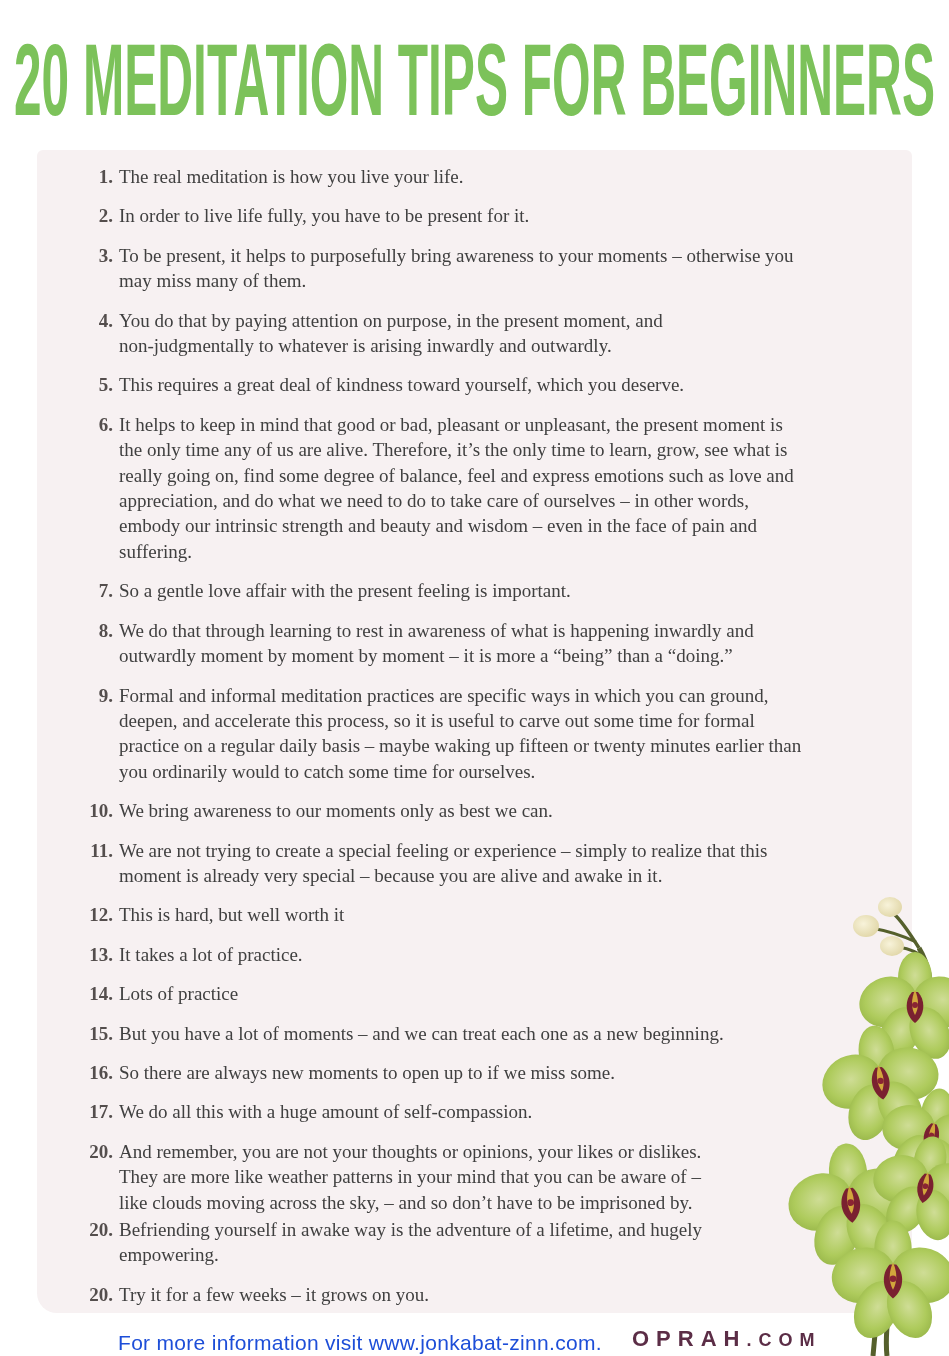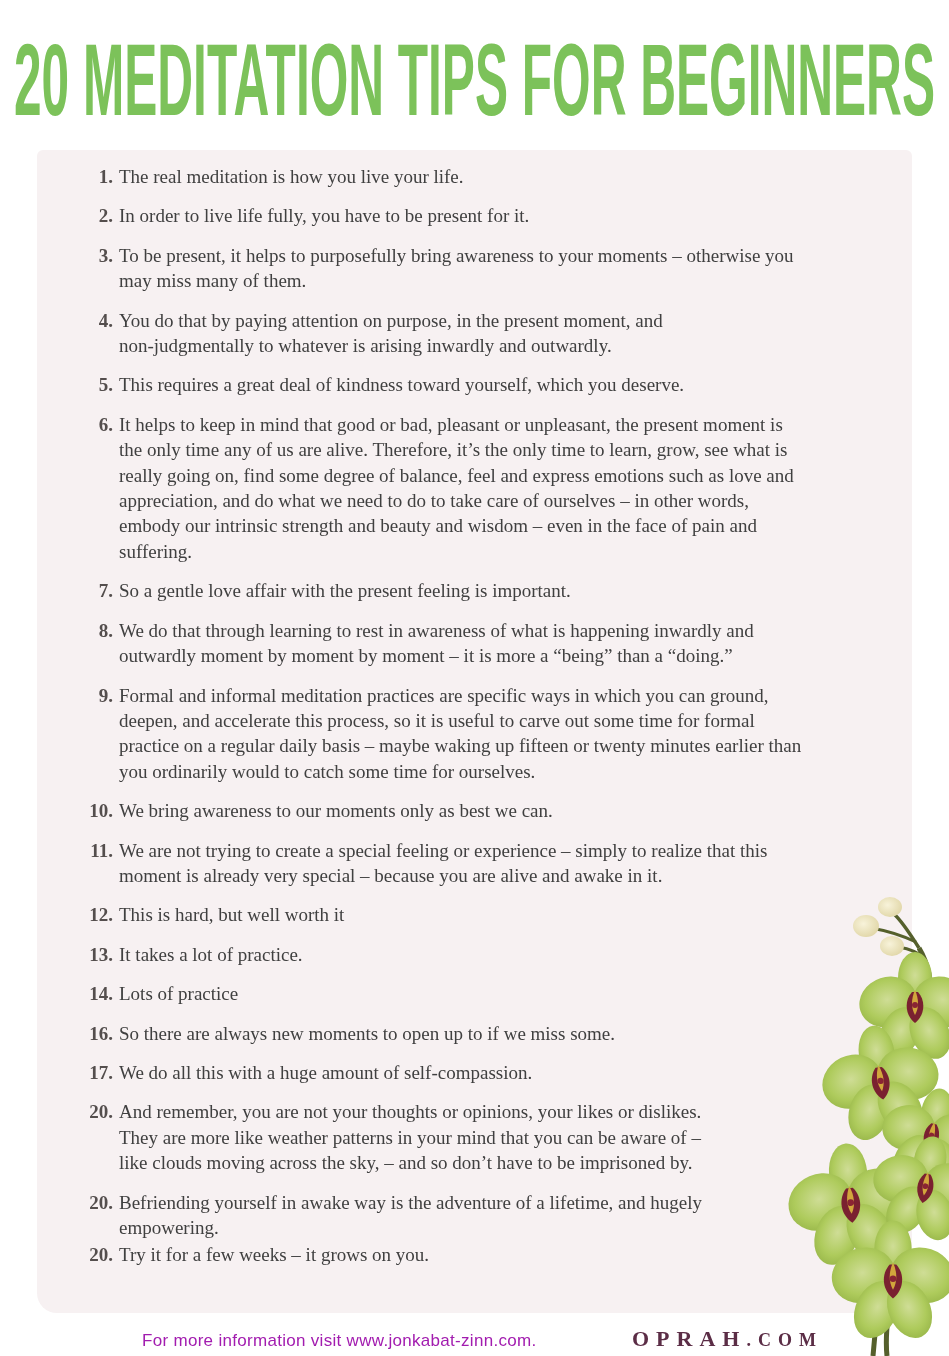--- a/index.html
+++ b/index.html
@@ -27,25 +27,25 @@
     font-weight:bold;color:#544e4d;
     font-size:19px;line-height:25.4px;
   }
   .txt{
     white-space:pre-line;width:800px;
     color:#404040;font-size:19px;line-height:25.4px;
   }
   .footer-info{
     position:absolute;left:118px;top:1331px;
     font-family:"Liberation Sans", sans-serif;
-    font-size:17px;color:#a21caf;letter-spacing:.3px;margin-left:24px;
+    font-size:21px;color:#1d4ed8;letter-spacing:.3px;
   }
   .footer-brand{
     position:absolute;left:632px;top:1326px;
-    font-family:Liberation Serif, serif;
+    font-family:Liberation Sans, sans-serif;
     color:#5b2d46;font-weight:600;letter-spacing:7px;
   }
   .brand-main{font-size:22px;}
   .brand-suffix{font-size:18px;}
   .flower{
     position:absolute;right:0;top:886px;width:180px;height:470px;
   }
 </style>
 </head>
 <body>
@@ -118,20 +118,24 @@
         <span class="num">12.</span>
         <span class="txt">This is hard, but well worth it</span>
       </li>
     <li>
         <span class="num">13.</span>
         <span class="txt">It takes a lot of practice.</span>
       </li>
     <li>
         <span class="num">14.</span>
         <span class="txt">Lots of practice</span>
+      </li>
+    <li>
+        <span class="num">15.</span>
+        <span class="txt">But you have a lot of moments – and we can treat each one as a new beginning.</span>
       </li>
     <li>
         <span class="num">16.</span>
         <span class="txt">So there are always new moments to open up to if we miss some.</span>
       </li>
     <li>
         <span class="num">17.</span>
         <span class="txt">We do all this with a huge amount of self-compassion.</span>
       </li>
     <li>

